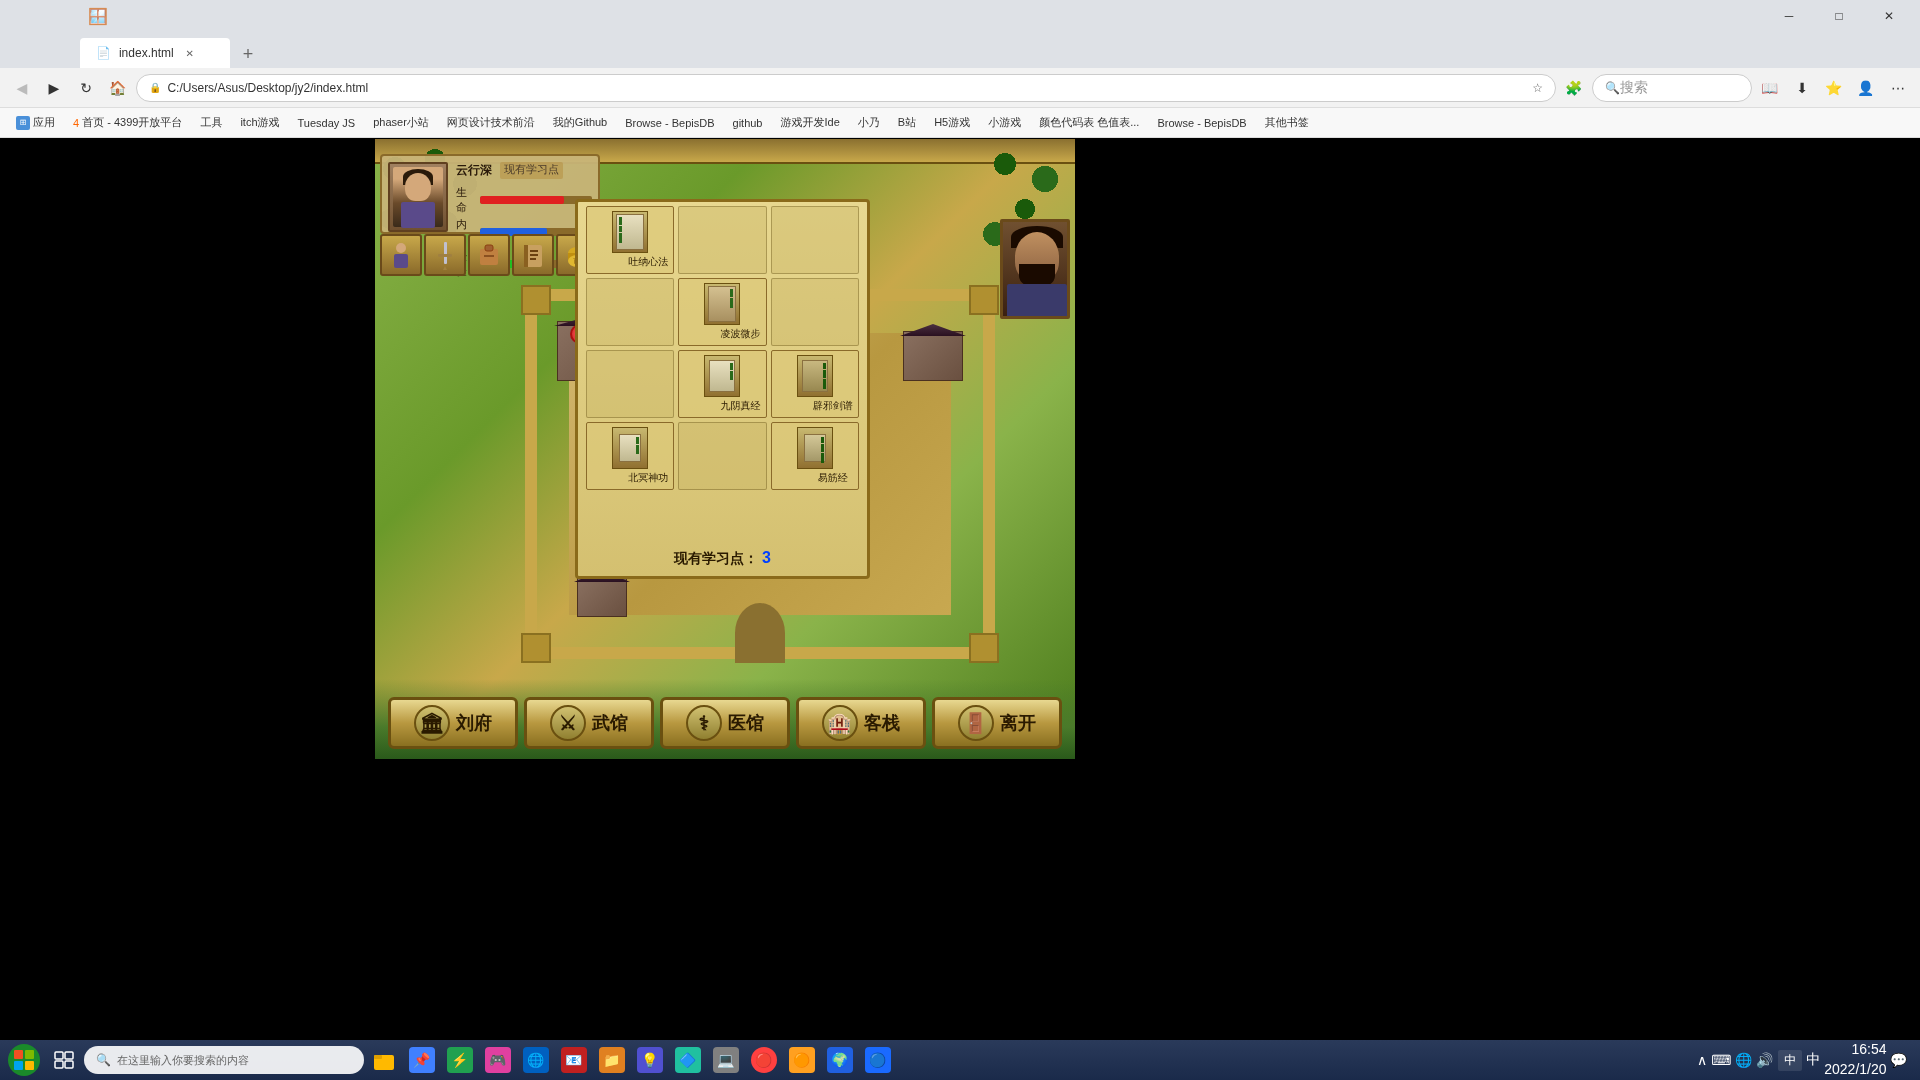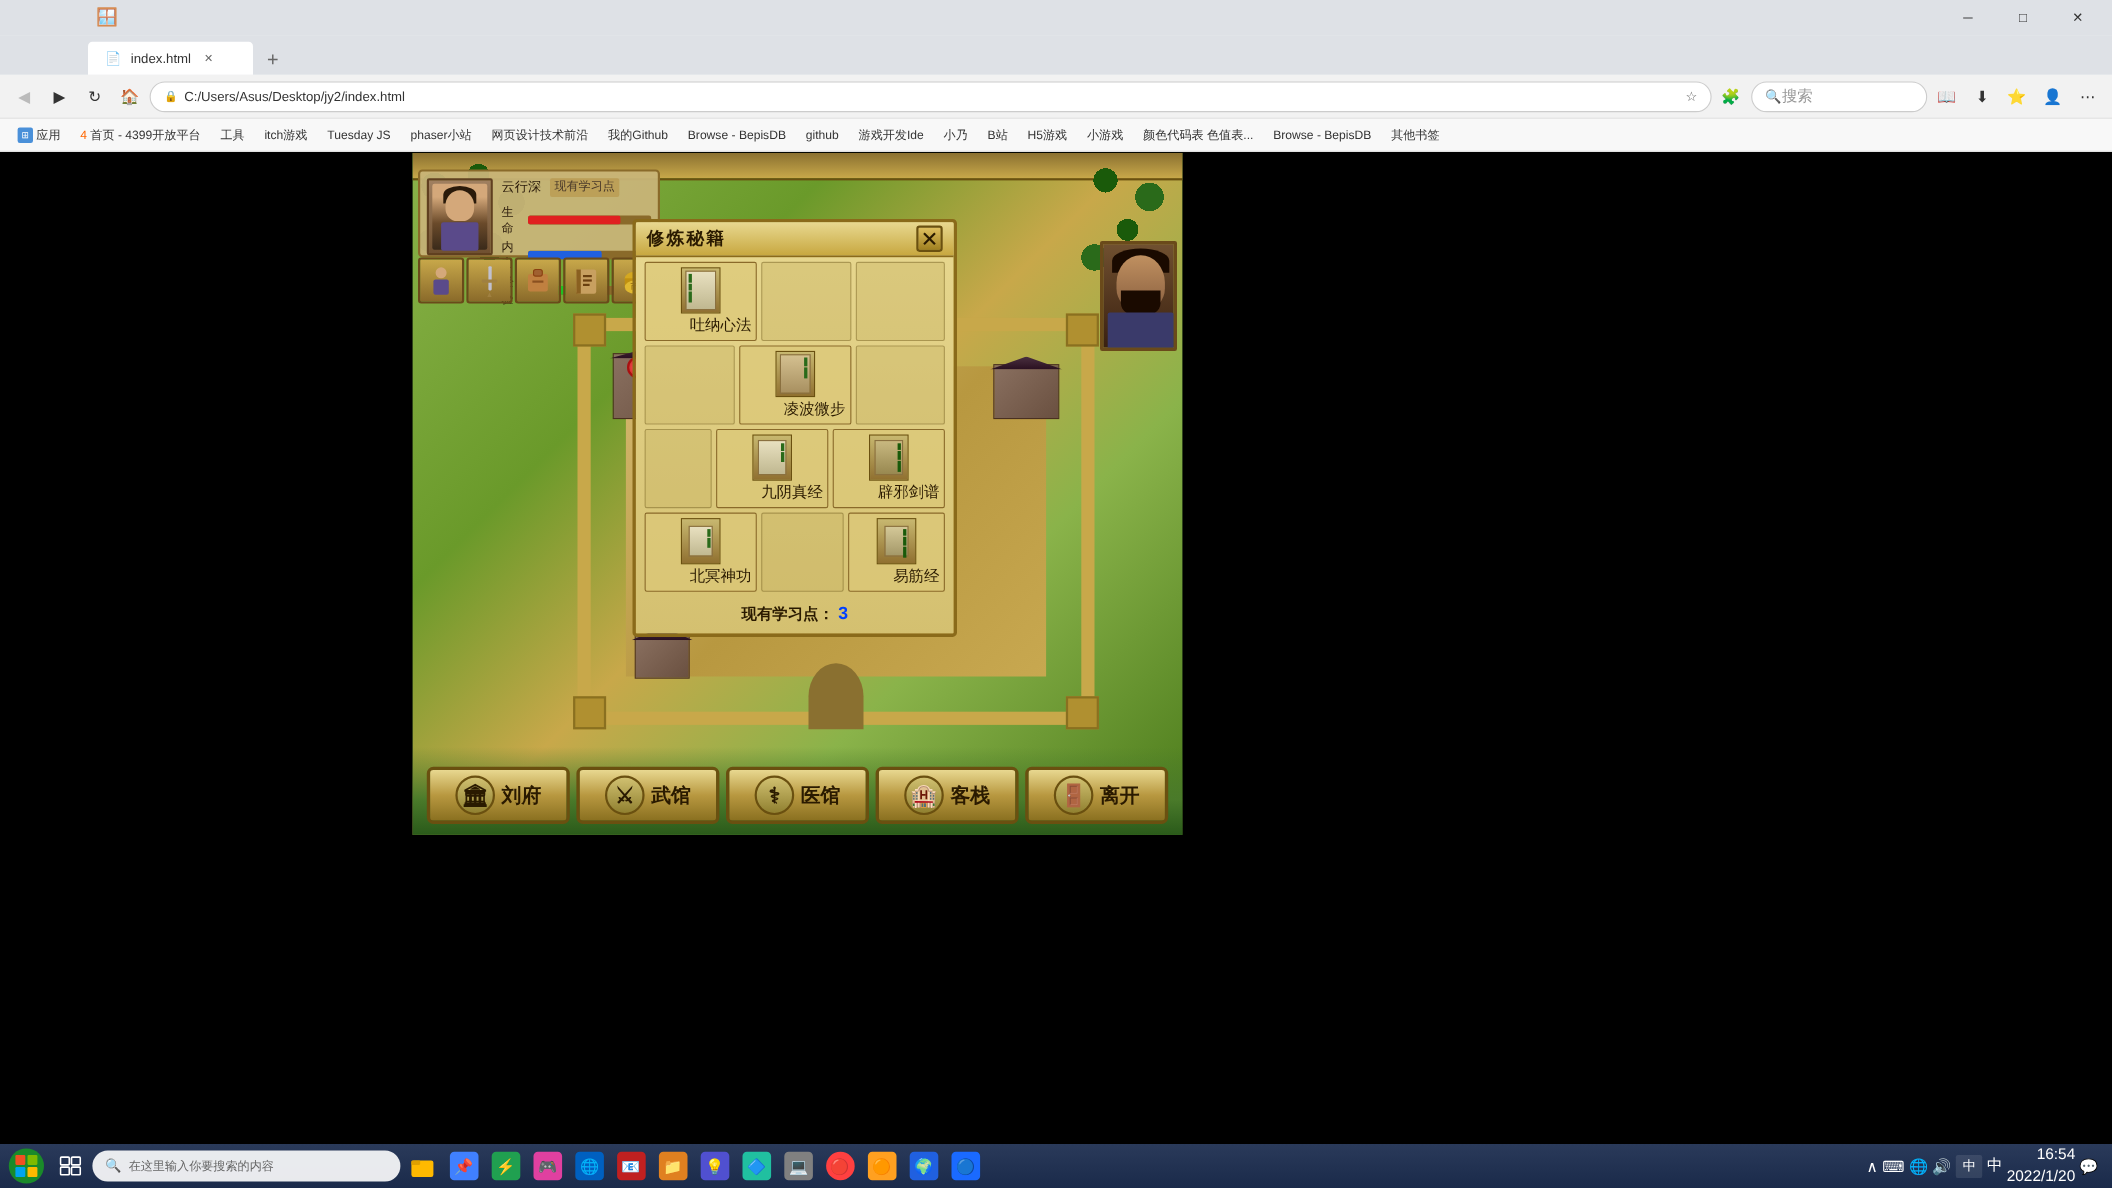--- a/index.html
+++ b/index.html
@@ -265,21 +265,21 @@
       gap: 2px;
     }
     .char-name-area {
       display: flex;
       gap: 8px;
       margin-bottom: 4px;
     }
     .char-name {
       font-size: 12px;
       color: #2a1a0a;
-      font-weight: normal;
+      font-weight: bold;
     }
     .char-title {
       font-size: 11px;
       color: #4a3a2a;
       background: rgba(180, 140, 60, 0.5);
       padding: 0 4px;
       border-radius: 2px;
     }
     .stat-row {
       display: flex;
@@ -488,21 +488,21 @@
       background: linear-gradient(180deg, #e8e0c0 0%, #c0b890 100%);
       border: 1px solid #8a7040;
       display: flex;
       align-items: center;
       justify-content: center;
       font-size: 8px;
       color: #4a3a1a;
       position: relative;
     }
     .skill-name {
-      font-size: 14px;
+      font-size: 10px;
       color: #2a1a00;
       text-align: center;
       margin-top: 2px;
       white-space: nowrap;
       padding-left: 36px;
     }
 
     
     .learning-points {
       position: absolute;
@@ -965,29 +965,20 @@
   </div>
 
   <div class="map-corner-avatar">
     <div class="corner-hair"></div>
     <div class="corner-face"></div>
     <div class="corner-beard"></div>
     <div class="corner-body"></div>
   </div>
 
   <div class="modal-panel">
-    <div class="modal-title-bar">
-      <span class="modal-title">修炼秘籍</span>
-      <div class="modal-close-btn">
-        <svg width="14" height="14" viewBox="0 0 14 14">
-          <line x1="2" y1="2" x2="12" y2="12" stroke="#2a1a00" stroke-width="2"></line>
-          <line x1="12" y1="2" x2="2" y2="12" stroke="#2a1a00" stroke-width="2"></line>
-        </svg>
-      </div>
-    </div>
 
     <div class="skill-rows">
 
       <div class="skill-row">
         <div class="skill-cell has-skill">
           <div class="skill-icon">
             <div class="skill-paper">
               <div style="position:absolute;left:2px;top:2px;display:flex;flex-direction:column;gap:1px;">
                 <div style="width:3px;height:8px;background:#2a6a1a;"></div>
                 <div style="width:3px;height:6px;background:#2a6a1a;"></div>

